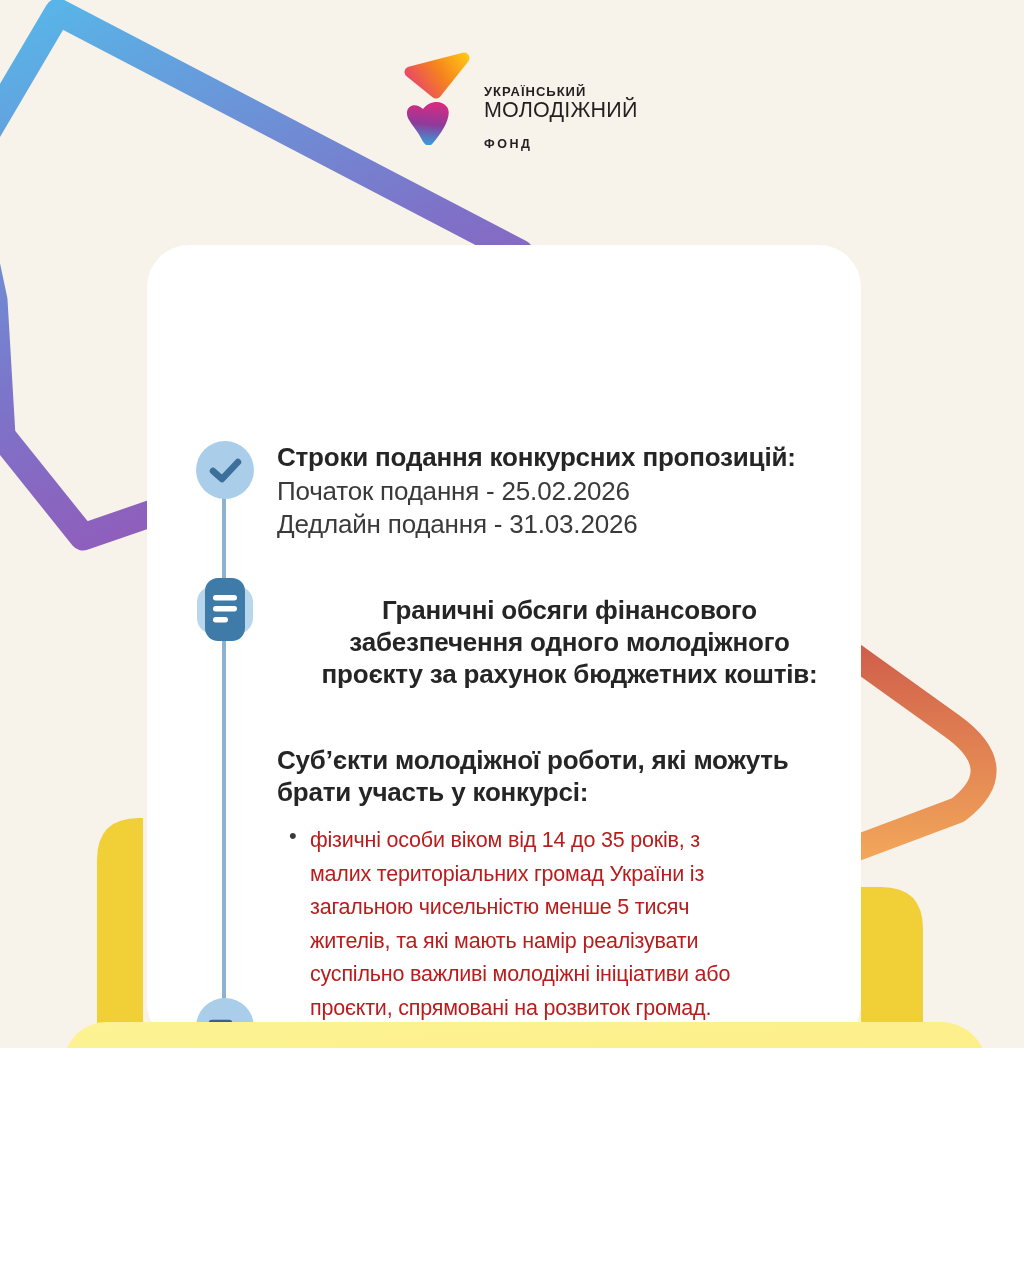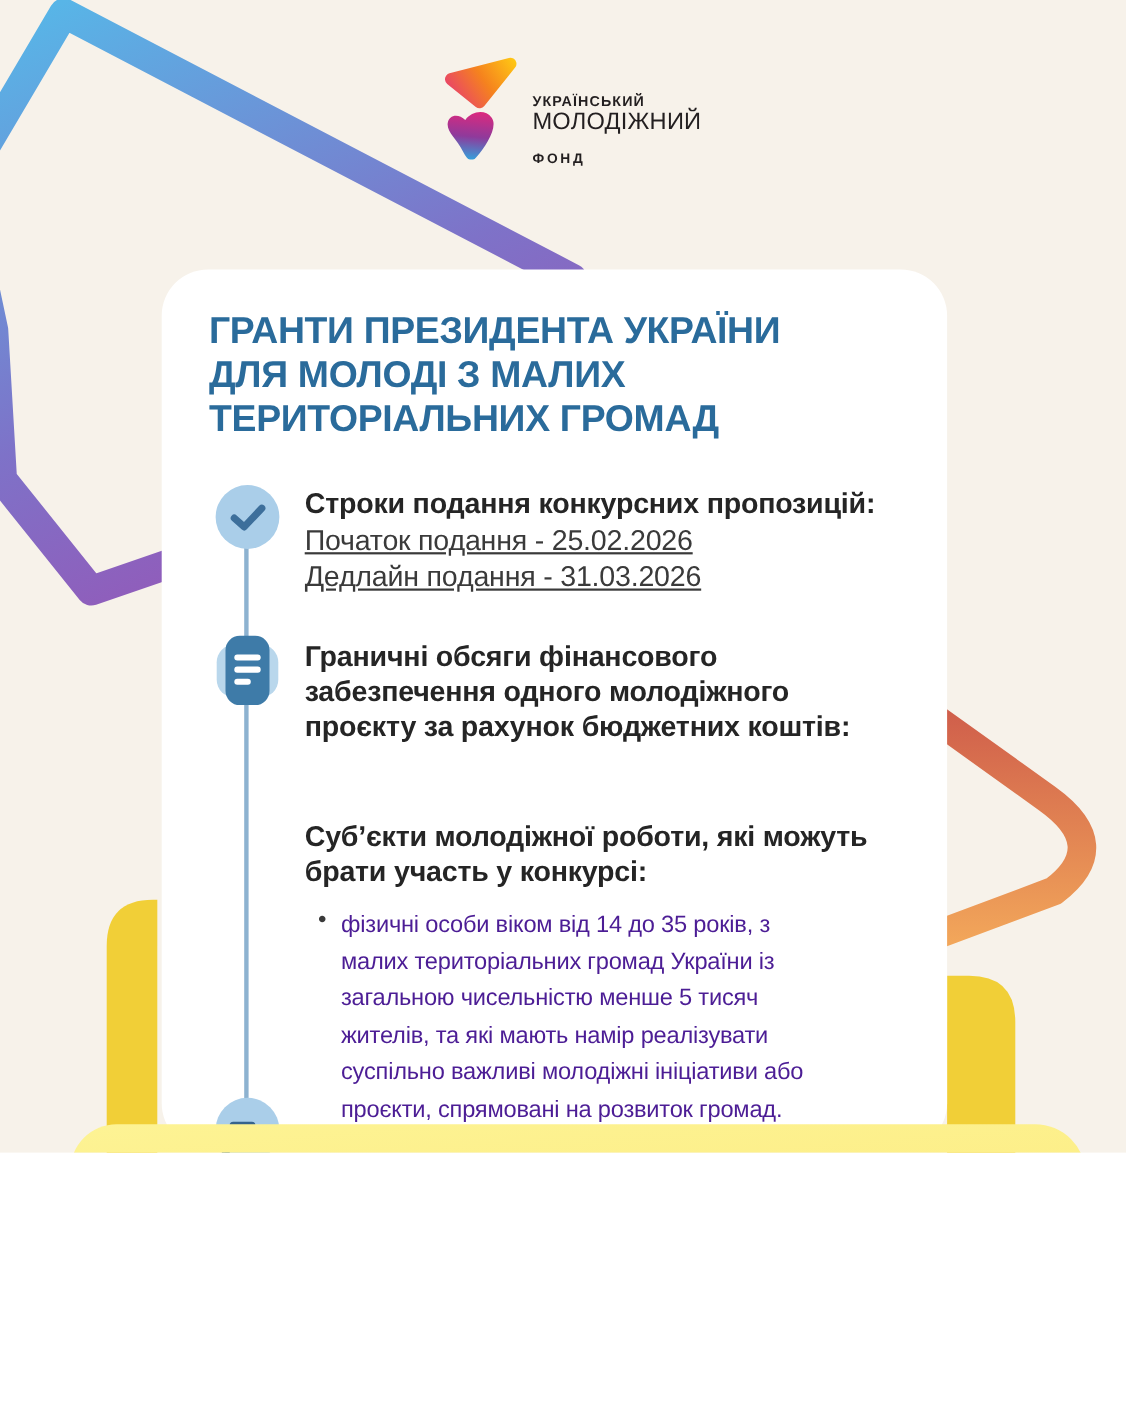--- a/index.html
+++ b/index.html
@@ -29,24 +29,24 @@
     color:#2a6b9b;
   }
   .timeline-line{
     position:absolute;left:75px;top:228px;width:4px;height:549px;
     background:#8db2d0;border-radius:2px;z-index:0;
   }
   .ic{position:absolute;z-index:1;}
   .h{position:absolute;width:585px;font-weight:bold;color:#252525;
      font-size:26px;line-height:32px;letter-spacing:-0.2px;}
   .b{position:absolute;width:585px;color:#3a3a3a;
-     font-size:26px;line-height:33px;letter-spacing:-0.2px;text-decoration:underline;}
+     font-size:26px;line-height:33px;letter-spacing:-0.2px;}
   .sums{font-size:22.5px;line-height:32px;}
   .bullet-dot{position:absolute;left:142px;top:578px;font-size:22px;color:#3a3a3a;}
-  .bullet-text{position:absolute;left:163px;top:579px;width:490px;color:#4c1d95;
+  .bullet-text{position:absolute;left:163px;top:579px;width:490px;color:#b91c1c;
      font-size:21.5px;line-height:33.5px;letter-spacing:-0.2px;}
 
   
   .folder-front{
     position:absolute;left:64px;top:1022px;width:923px;height:258px;
     background:linear-gradient(175deg,#fdf394 0%,#fce97a 75%);
     border-radius:42px 46px 0 0;z-index:3;
   }
 </style>
 </head>
@@ -93,42 +93,39 @@
       <path d="M9 62 C10 54 19 53 25 59 C31 51 43 49 49 57 C55 65 44 83 35 93 C31 98 27 96 23 88 C17 76 8 70 9 62 Z" fill="url(#gBot)"></path>
     </svg>
     <div class="logo-text" style="left:86px;top:34px;">
       <div class="logo-l1">УКРАЇНСЬКИЙ</div>
       <div class="logo-l2">МОЛОДІЖНИЙ</div>
       <div class="logo-l3">ФОНД</div>
     </div>
   </div>
 
   <div class="card">
-    <div class="card-title txt">ГРАНТИ ПРЕЗИДЕНТА УКРАЇНИ
-ДЛЯ МОЛОДІ З МАЛИХ
-ТЕРИТОРІАЛЬНИХ ГРОМАД</div>
 
     <div class="timeline-line"></div>
 
     <svg class="ic" style="left:46px;top:193px;" width="64" height="64" viewBox="0 0 64 64">
       <circle cx="32" cy="32" r="29" fill="#aacee9"></circle>
       <path d="M20 33 L29 41 L45 24" fill="none" stroke="#3d6f9b" stroke-width="6.5" stroke-linecap="round" stroke-linejoin="round"></path>
     </svg>
     <div class="h txt" style="left:130px;top:196px;">Строки подання конкурсних пропозицій:</div>
     <div class="b txt" style="left:130px;top:230px;">Початок подання - 25.02.2026
 Дедлайн подання - 31.03.2026</div>
 
     <svg class="ic" style="left:46px;top:331px;" width="64" height="68" viewBox="0 0 64 68">
       <rect x="4" y="10" width="56" height="48" rx="16" fill="#b9d7ec"></rect>
       <rect x="12" y="2" width="40" height="63" rx="13" fill="#3e7ba8"></rect>
       <rect x="20" y="19" width="24" height="5.5" rx="2.7" fill="#ffffff"></rect>
       <rect x="20" y="30" width="24" height="5.5" rx="2.7" fill="#ffffff"></rect>
       <rect x="20" y="41" width="15" height="5.5" rx="2.7" fill="#ffffff"></rect>
     </svg>
-    <div class="h txt" style="left:130px;top:335px;">Граничні обсяги фінансового
+    <div class="h txt" style="left:130px;top:349px;text-align:center;">Граничні обсяги фінансового
 забезпечення одного молодіжного
 проєкту за рахунок бюджетних коштів:</div>
 
     <svg class="ic" style="left:46px;top:750px;" width="64" height="64" viewBox="0 0 64 64">
       <circle cx="32" cy="32" r="29" fill="#aacee9"></circle>
       <path d="M12 52 L35 29 M19 28 H36 V45" fill="none" stroke="#35628c" stroke-width="6.5" stroke-linecap="round" stroke-linejoin="round"></path>
     </svg>
     <div class="h txt" style="left:130px;top:499px;">Суб’єкти молодіжної роботи, які можуть
 брати участь у конкурсі:</div>
     <div class="bullet-dot">•</div>

